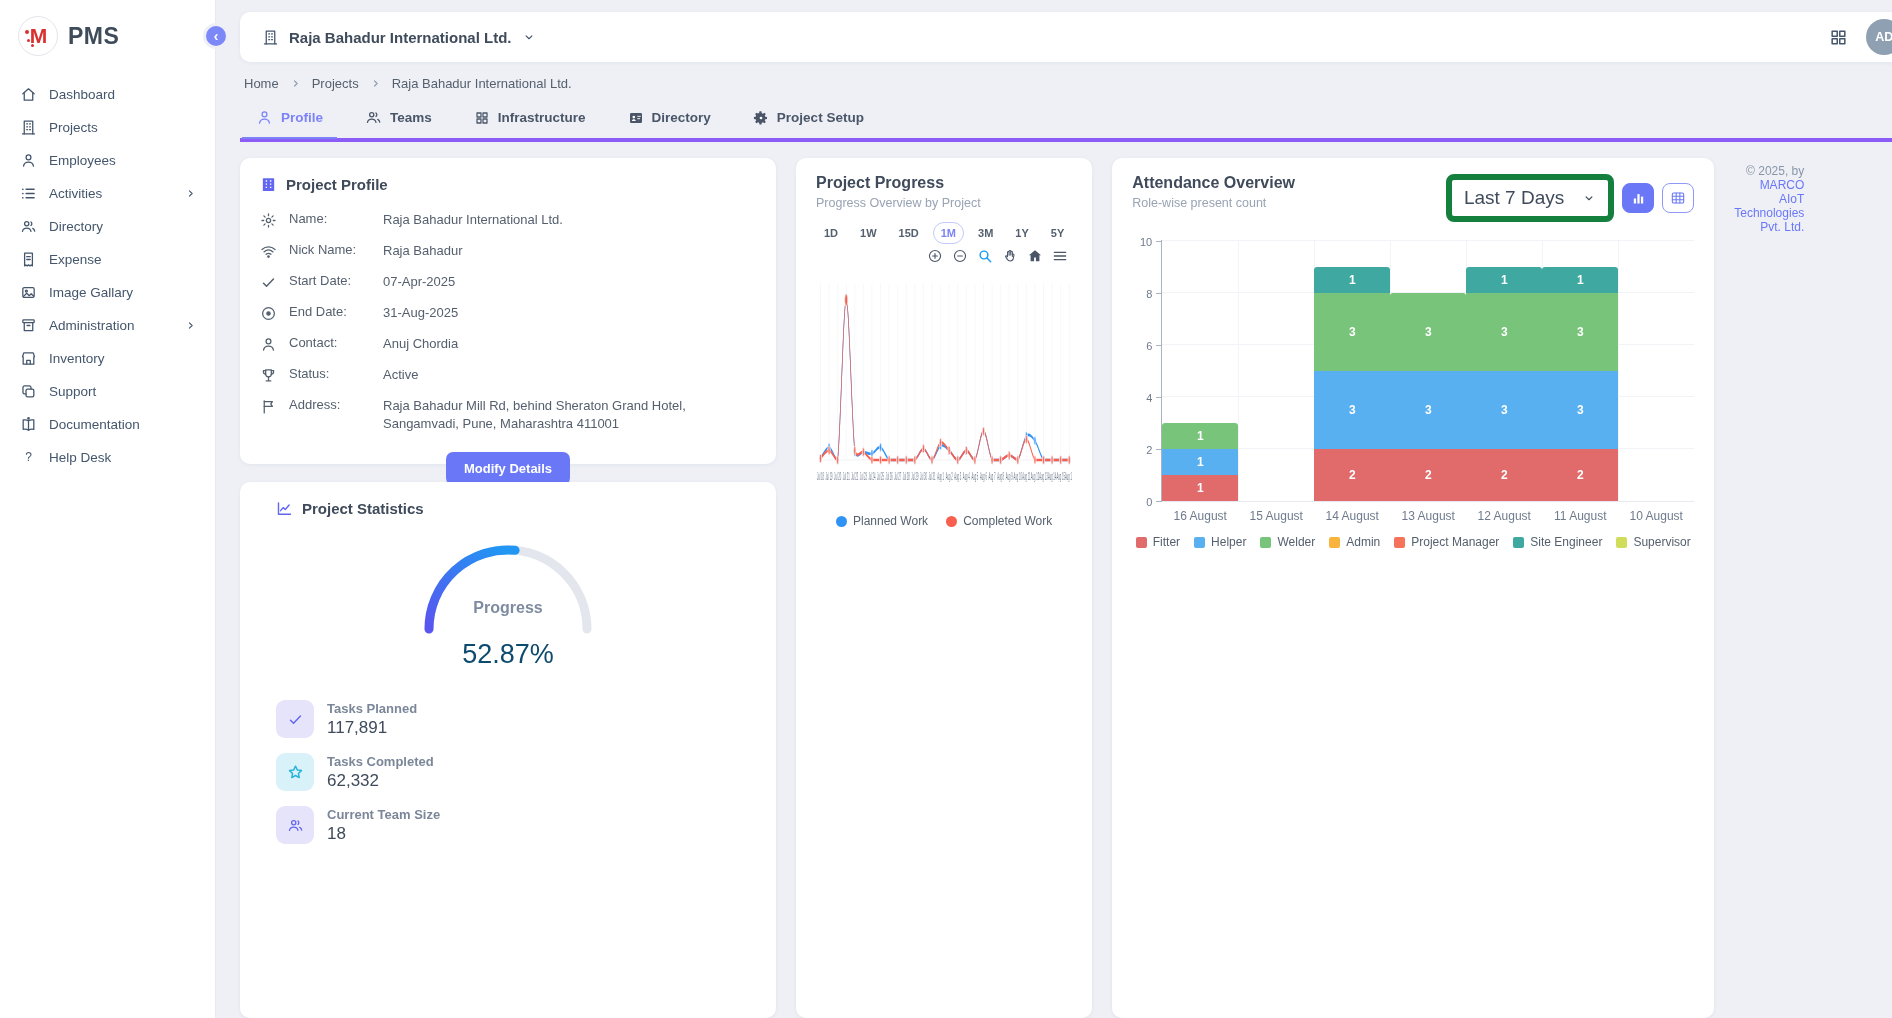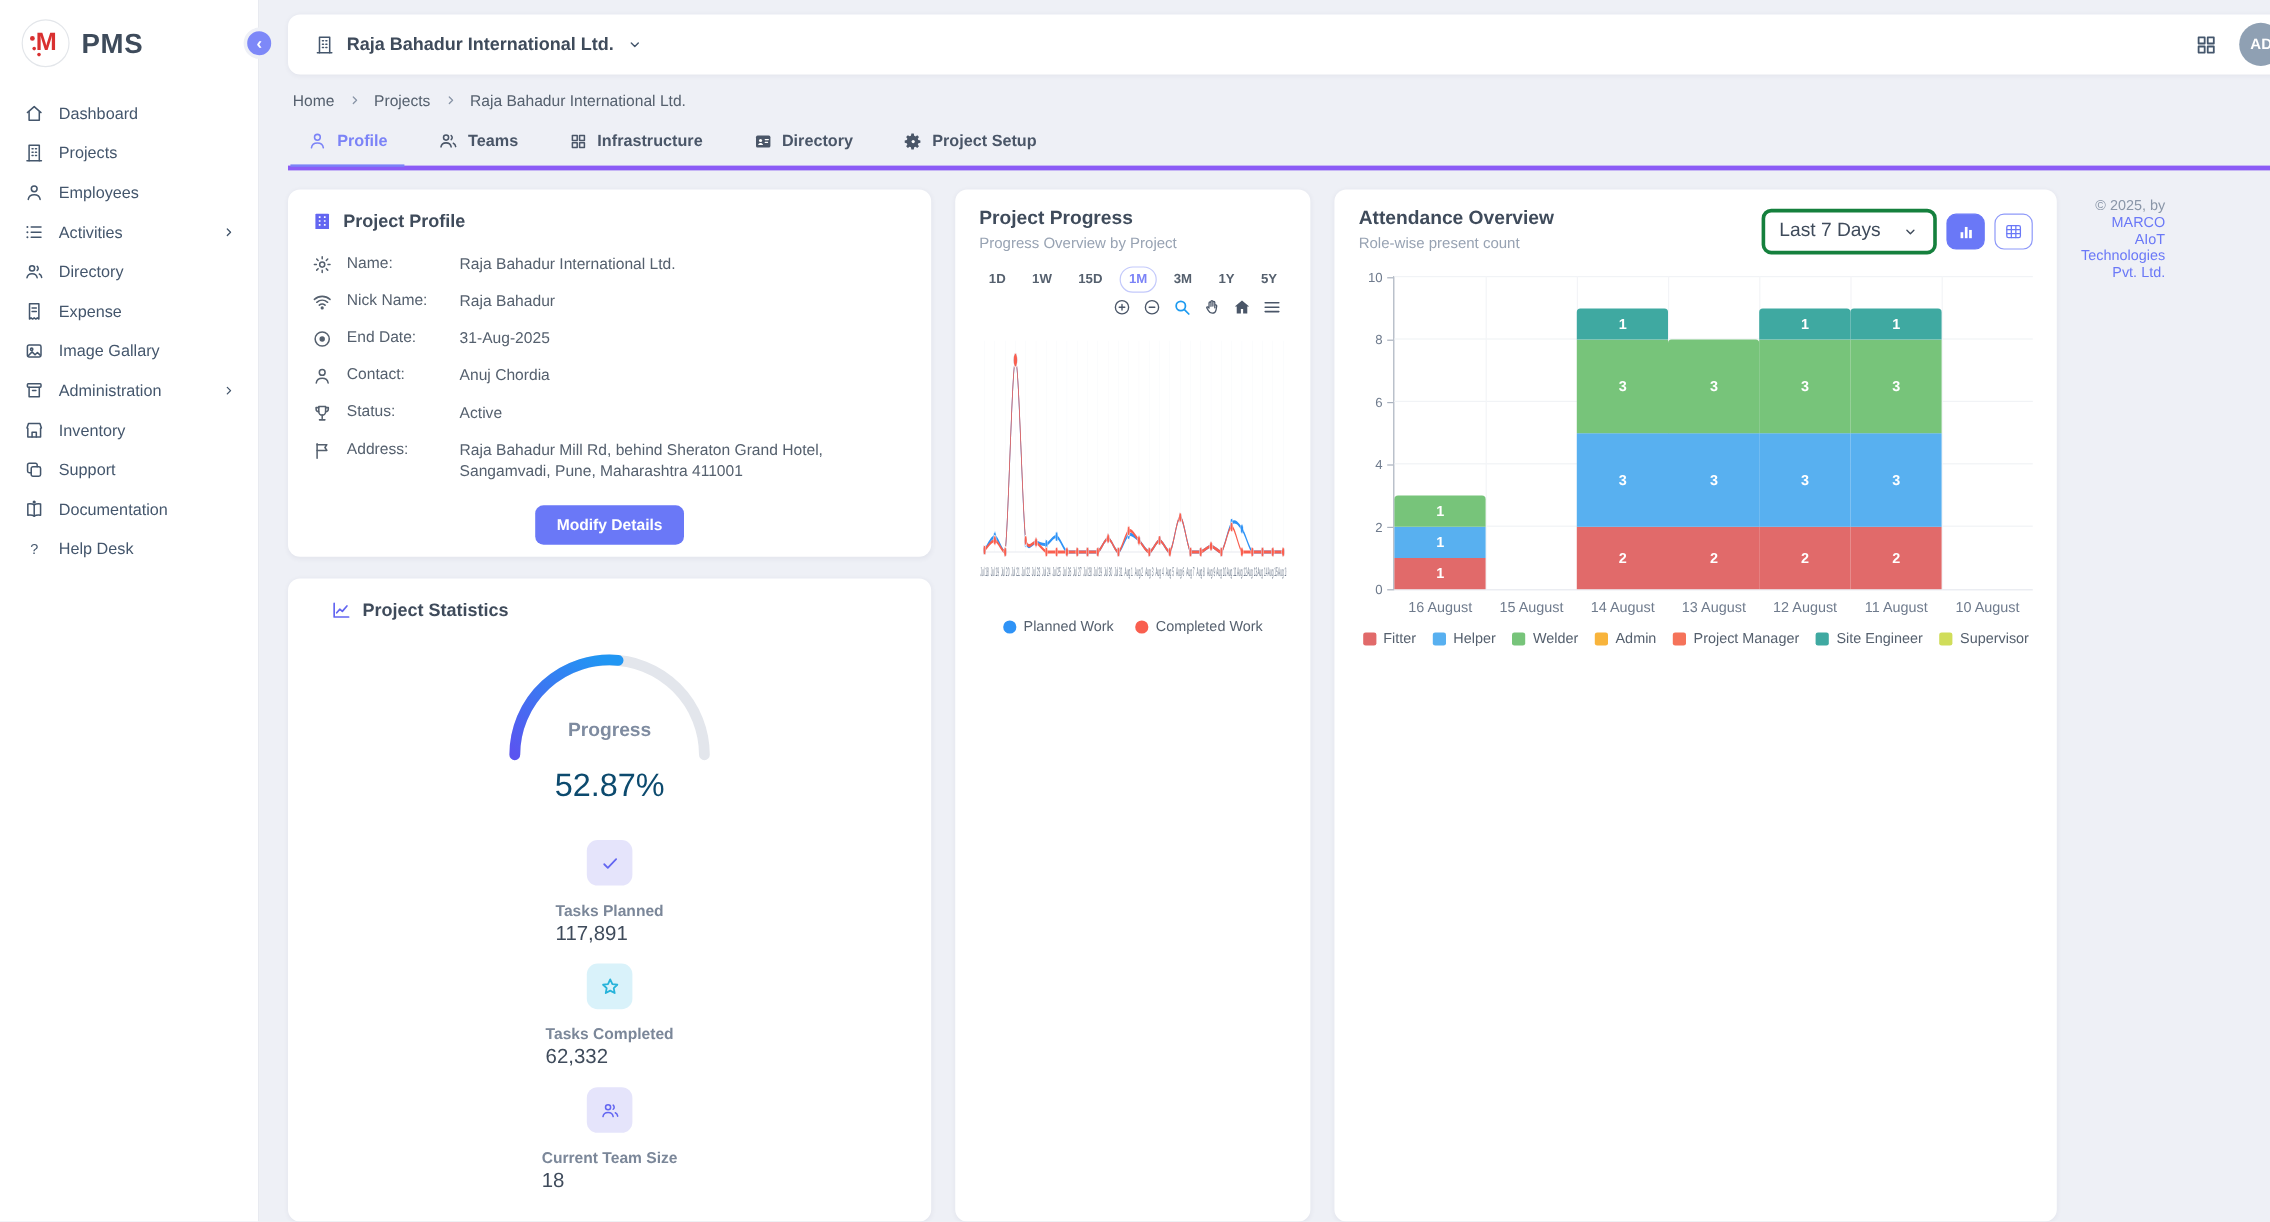--- a/index.html
+++ b/index.html
@@ -67,21 +67,21 @@
   .pf-row .icon { color:#55606e; margin-top:1px; }
   .pf-label { width:82px; color:#55606e; flex:0 0 82px; }
   .pf-value { color:#55606e; line-height:1.35; }
   .modify-btn { display:block; margin:20px auto 0 auto; background:#6a78f7; color:#fff; border:none; border-radius:7px; font-size:13px; font-weight:700; padding:9px 18px; cursor:pointer; font-family:inherit; }
 
   
   .stats-card { padding:18px 36px; flex:1; }
   .gauge-wrap { margin-top:12px; text-align:center; }
   .gauge-value { font-size:27px; color:#0c4a6e; margin-top:6px; }
   .stat-rows { margin-top:30px; display:flex; flex-direction:column; gap:15px; }
-  .stat-row { display:flex; align-items:center; gap:13px;flex-direction:column; }
+  .stat-row { display:flex; align-items:center; gap:13px; }
   .stat-ico { width:38px; height:38px; border-radius:9px; display:flex; align-items:center; justify-content:center; }
   .stat-ico.purple { background:#e5e4fb; color:#6366f1; }
   .stat-ico.cyan { background:#d9f2fa; color:#27b3da; }
   .stat-label { font-size:13px; font-weight:700; color:#7b8799; }
   .stat-value { font-size:17px; color:#3f4b5b; margin-top:2px; }
 
   
   .progress-card { padding:16px 20px 10px 20px; position:relative; }
   .card-sub { font-size:12.5px; color:#98a3b3; margin-top:4px; }
   .range-row { display:flex; align-items:center; gap:6px; margin-top:12px; }
@@ -92,21 +92,21 @@
   .tool-ico.active { color:#1e9bf0; }
   .line-legend, .bar-legend { display:flex; justify-content:center; gap:18px; align-items:center; font-size:12px; color:#55606e; padding:2px 0 6px 0; }
   .lg-item { display:flex; align-items:center; gap:6px; cursor:pointer; }
   .lg-dot { width:11px; height:11px; border-radius:50%; }
   .lg-sq { width:11px; height:11px; border-radius:2px; }
 
   
   .attendance-card { padding:16px 20px 8px 20px; }
   .att-head { display:flex; justify-content:space-between; align-items:flex-start; }
   .att-controls { display:flex; align-items:center; gap:8px; }
-  .select-box { display:flex; align-items:center; gap:18px; border:3px solid #15803d; border-radius:8px; padding:7px 12px; font-size:16px; color:#3f4b5b; cursor:pointer; background:#fff; }
+  .select-box { display:flex; align-items:center; gap:18px; border:6px solid #15803d; border-radius:8px; padding:7px 12px; font-size:19px; color:#3f4b5b; cursor:pointer; background:#fff; }
   .toggle-btn { width:32px; height:30px; border-radius:8px; display:flex; align-items:center; justify-content:center; cursor:pointer; border:1px solid #8e99f9; background:#fff; color:#6a78f7; }
   .toggle-btn.active { background:#6a78f7; border-color:#6a78f7; color:#fff; }
 
   .bar-chart-area { display:flex; margin-top:18px; }
   .bar-yaxis { position:relative; width:30px; height:262px; border-right:1px solid #aab2bf; flex:0 0 30px; }
   .ylab { position:absolute; right:9px; font-size:11px; color:#6f7b8d; }
   .ytickmark { position:absolute; right:0; width:5px; height:1px; background:#aab2bf; }
   .bar-plot { position:relative; flex:1; height:262px; display:flex; align-items:flex-end; border-bottom:1px solid #e6e9ef; }
   .hgrid { position:absolute; left:0; right:0; height:1px; background:#f1f3f6; }
   .vgrid { position:absolute; top:0; bottom:0; width:1px; background:#f3f4f7; }
@@ -397,20 +397,29 @@
               </div>
               <div class="pf-row">
                 <span class="icon">
                   <svg width="17" height="17" viewBox="0 0 24 24" fill="none" stroke="currentColor" stroke-width="1.8" stroke-linecap="round" stroke-linejoin="round">
                     <path d="M2.8 9.2c5.4-4.8 13-4.8 18.4 0M5.6 12.6c3.8-3.3 9-3.3 12.8 0M8.6 16c2-1.7 4.8-1.7 6.8 0"></path>
                     <circle cx="12" cy="19.2" r="1" fill="currentColor"></circle>
                   </svg>
                 </span>
                 <span class="pf-label">Nick Name:</span>
                 <span class="pf-value">Raja Bahadur</span>
+              </div>
+              <div class="pf-row">
+                <span class="icon">
+                  <svg width="17" height="17" viewBox="0 0 24 24" fill="none" stroke="currentColor" stroke-width="2.1" stroke-linecap="round" stroke-linejoin="round">
+                    <path d="M5 13l4.2 4.2L19 7"></path>
+                  </svg>
+                </span>
+                <span class="pf-label">Start Date:</span>
+                <span class="pf-value">07-Apr-2025</span>
               </div>
               <div class="pf-row">
                 <span class="icon">
                   <svg width="17" height="17" viewBox="0 0 24 24" fill="none" stroke="currentColor" stroke-width="1.8" stroke-linecap="round" stroke-linejoin="round">
                     <circle cx="12" cy="12" r="8.3"></circle>
                     <circle cx="12" cy="12" r="2.3" fill="currentColor"></circle>
                   </svg>
                 </span>
                 <span class="pf-label">End Date:</span>
                 <span class="pf-value">31-Aug-2025</span>

